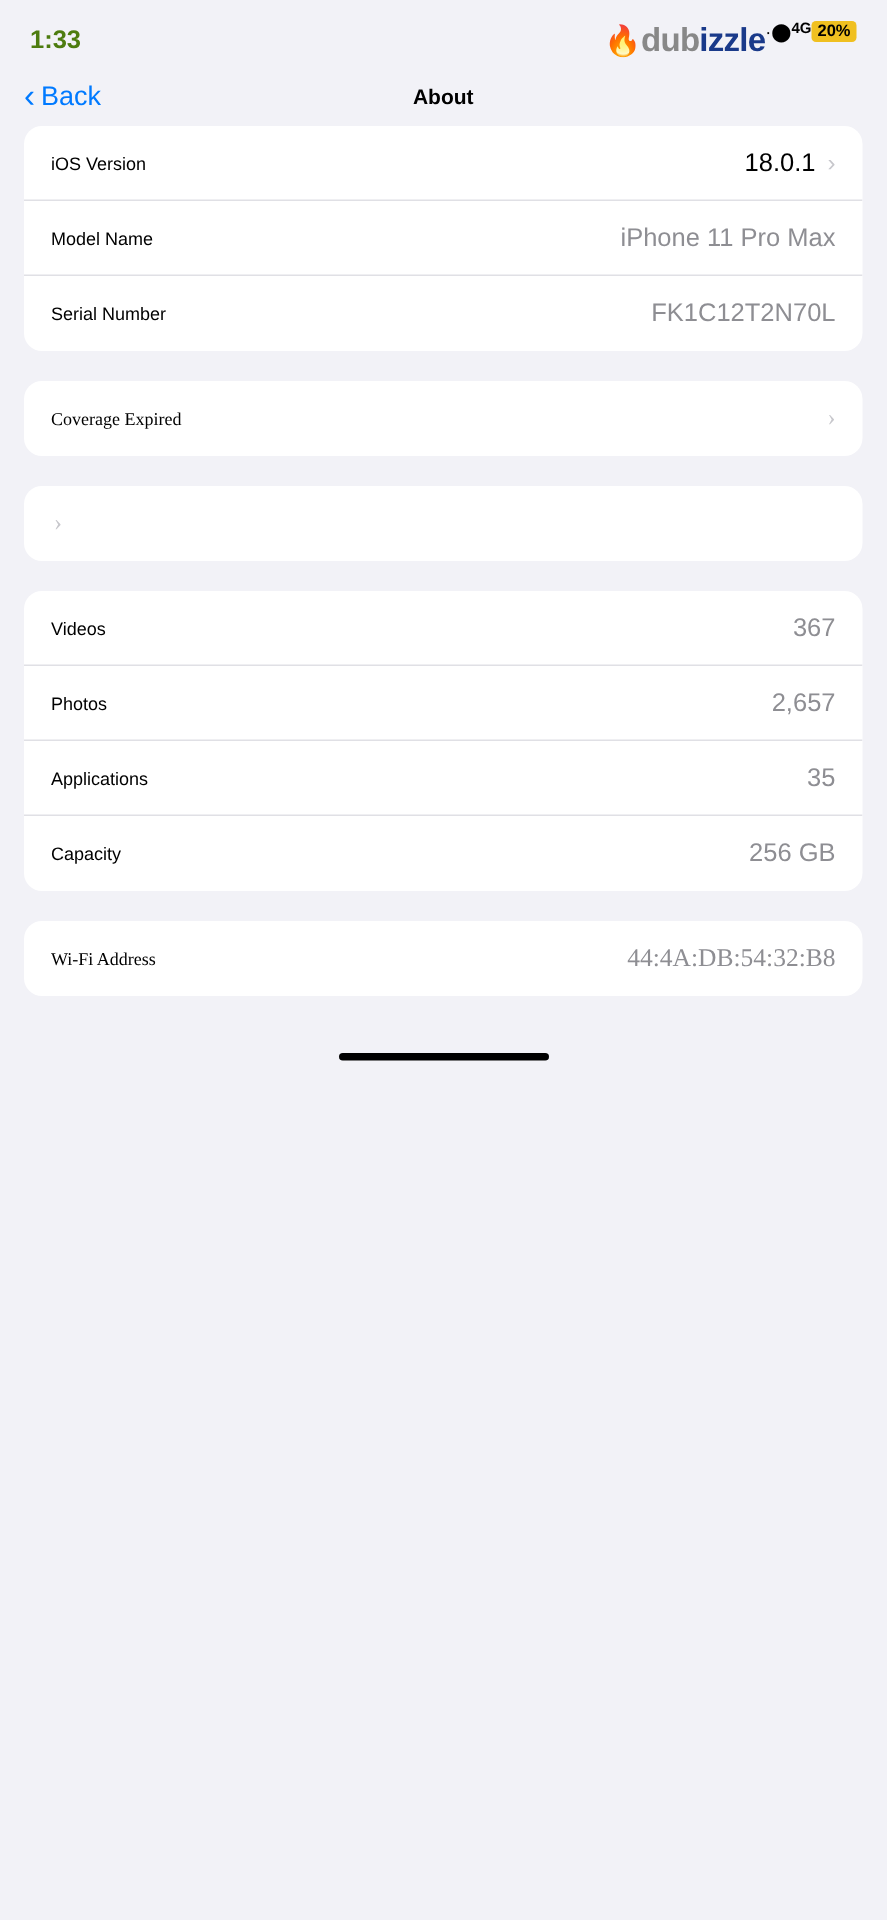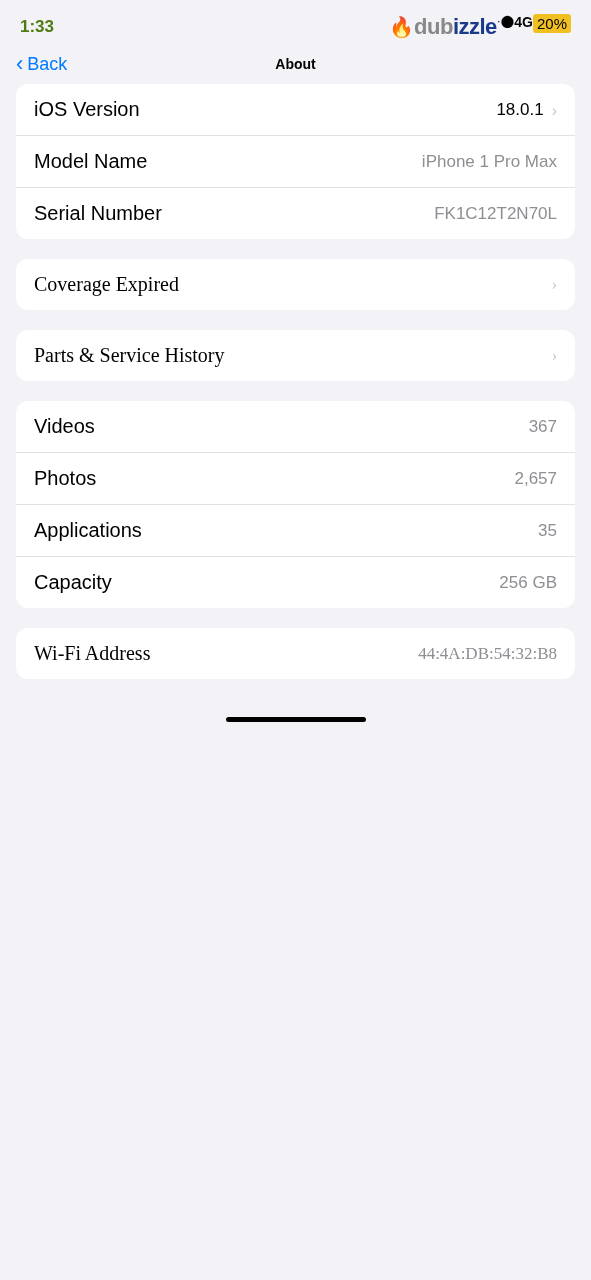--- a/index.html
+++ b/index.html
@@ -48,22 +48,22 @@
       display: inline-block;
       color: #e85c2b;
       font-size: 20px;
     }
 
     .battery-indicator {
       display: inline-flex;
       align-items: center;
       background: #f0c020;
       color: #000;
-      font-size: 15px;
-      font-weight: 400;
+      font-size: 11px;
+      font-weight: 700;
       padding: 1px 4px;
       border-radius: 3px;
     }
 
     .signal-dots {
       font-size: 12px;
       color: #000;
     }
 
     
@@ -117,21 +117,21 @@
       border-bottom: 0.5px solid #e0e0e5;
       min-height: 50px;
     }
 
     .card-row:last-child {
       border-bottom: none;
       gap: 23px;
     }
 
     .row-label {
-      font-size: 20px;
+      font-size: 12px;
       font-weight: 400;
       color: #000;
     }
 
     .row-value {
       font-size: 17px;
       color: #8e8e93;
       display: flex;
       align-items: flex-end;
       gap: 6px;
@@ -162,21 +162,21 @@
 </head>
 <body>
 
 <div class="status-bar">
   <span class="status-time">1:33</span>
   <div class="status-right">
     <span class="dubizzle-logo">
       <span class="dubizzle-flame">🔥</span><span>dub</span><span style="color:#1a3a8a">izzle</span>
     </span>
     <span class="signal-dots">·⬤</span>
-    <span style="font-size:14px;font-weight:600;">4G</span>
+    <span style="font-size:10px;font-weight:600;">4G</span>
     <span class="battery-indicator">
       <span>20</span>%
     </span>
   </div>
 </div>
 
 <div class="nav-bar">
   <div class="back-btn">
     <span class="back-chevron">‹</span>
     <span>Back</span>
@@ -186,40 +186,39 @@
 
 <div class="card-group">
   <div class="card-row">
     <span class="row-label">iOS Version</span>
     <span class="row-value link-style">
       18.0.1 <span class="chevron-right">›</span>
     </span>
   </div>
   <div class="card-row">
     <span class="row-label">Model Name</span>
-    <span class="row-value">iPhone 1 Pro Max</span>
+    <span class="row-value">iPhone 11 Pro Max</span>
   </div>
   <div class="card-row">
     <span class="row-label">Serial Number</span>
     <span class="row-value">FK1C12T2N70L</span>
   </div>
 </div>
 
 <div class="single-card">
   <div class="card-row">
     <span class="row-label">Coverage Expired</span>
     <span class="row-value">
       <span class="chevron-right">›</span>
     </span>
   </div>
 </div>
 
 <div class="single-card">
   <div class="card-row">
-    <span class="row-label">Parts &amp; Service History</span>
     <span class="row-value">
       <span class="chevron-right">›</span>
     </span>
   </div>
 </div>
 
 <div class="card-group">
   <div class="card-row">
     <span class="row-label">Videos</span>
     <span class="row-value">367</span>

